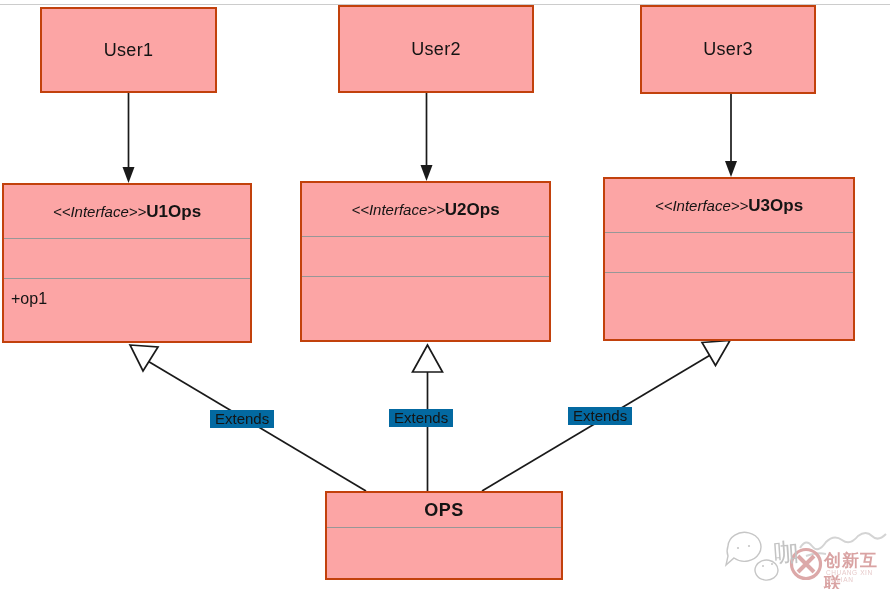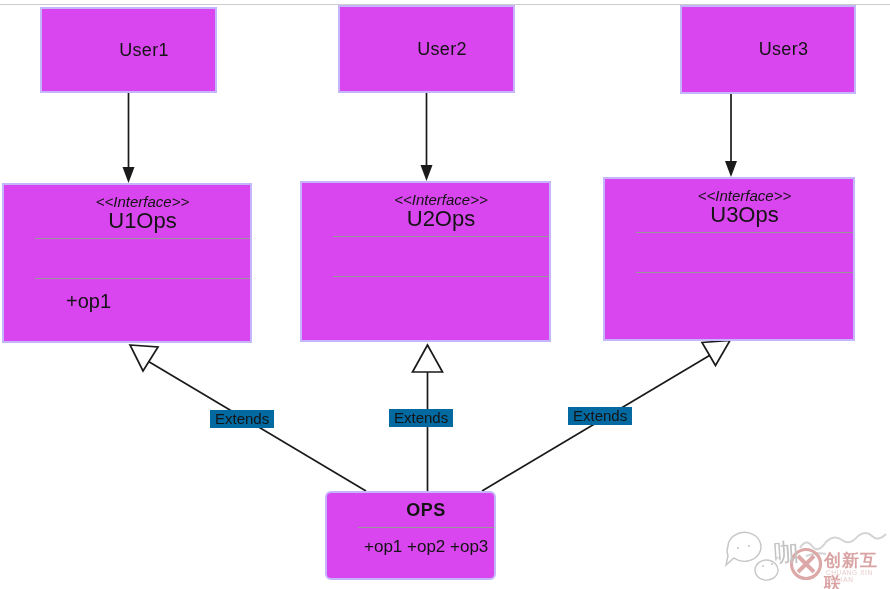--- a/index.html
+++ b/index.html
@@ -2,35 +2,35 @@
 <html><head>
 <meta charset="utf-8">
 <style>
   html,body{margin:0;padding:0;background:#ffffff;}
   #stage{
     position:relative;width:890px;height:589px;overflow:hidden;background:#ffffff;
     font-family:"Liberation Sans","DejaVu Sans",sans-serif;color:#141414;
   }
   .topline{position:absolute;left:0;top:4px;width:890px;height:1px;background:#cccccc;}
   svg{position:absolute;left:0;top:0;}
-  .box{position:absolute;box-sizing:border-box;border:2px solid #c4b5fd;background:#d946ef;padding-left:31px;}
+  .box{position:absolute;box-sizing:border-box;border:2px solid #c2410c;background:#fca5a5;}
   .actor{display:flex;align-items:center;justify-content:center;font-size:18px;letter-spacing:.3px;}
   #actor1{left:40px;top:7px;width:177px;height:86px;}
-  #actor2{left:338px;top:5px;width:177px;height:88px;}
-  #actor3{left:680px;top:5px;width:176px;height:89px;}
+  #actor2{left:338px;top:5px;width:196px;height:88px;}
+  #actor3{left:640px;top:5px;width:176px;height:89px;}
   .iface{display:flex;flex-direction:column;}
   #iface1{left:2px;top:183px;width:250px;height:160px;}
   #iface2{left:300px;top:181px;width:251px;height:161px;}
   #iface3{left:603px;top:177px;width:252px;height:164px;}
-  .iface .head{height:53px;display:flex;flex-direction:column;align-items:center;justify-content:center;border-bottom:1px solid #979797;}
+  .iface .head{height:53px;display:flex;flex-direction:row;align-items:center;justify-content:center;border-bottom:1px solid #979797;}
   .iface .stereo{font-style:italic;font-size:15px;line-height:18px;}
-  .iface .iname{font-weight:normal;font-size:22px;line-height:20px;}
+  .iface .iname{font-weight:bold;font-size:17px;line-height:20px;}
   .iface .attrs{height:39px;border-bottom:1px solid #979797;}
-  .iface .ops{flex:1;padding:11px 0 0 7px;font-size:20px;margin-left:24px;}
-  #opsbox{left:325px;top:491px;width:171px;height:89px;display:flex;flex-direction:column;border-radius:6px;}
+  .iface .ops{flex:1;padding:11px 0 0 7px;font-size:16px;}
+  #opsbox{left:325px;top:491px;width:238px;height:89px;display:flex;flex-direction:column;}
   #opsbox .head{height:34px;display:flex;align-items:center;justify-content:center;font-weight:bold;font-size:18px;letter-spacing:.5px;border-bottom:1px solid #979797;}
   #opsbox .body{flex:1;padding:9px 0 0 6px;font-size:17px;}
   .extends-label{position:absolute;background:#0369a1;font-size:15px;padding:0 5px;line-height:18px;}
   #ext1{left:210px;top:410px;}
   #ext2{left:389px;top:409px;}
   #ext3{left:568px;top:407px;}
   .wm-scribble{position:absolute;left:774px;top:536px;font-size:25px;color:#c3c3c3;transform:rotate(-4deg);}
   .brand-cn{position:absolute;left:824px;top:549px;font-size:17px;font-weight:bold;letter-spacing:1px;color:#d9a3a3;}
   .brand-en{position:absolute;left:826px;top:569px;font-size:6.5px;letter-spacing:.6px;color:#e7caca;}
 </style>
@@ -98,21 +98,20 @@
   <div class="box iface" id="iface3">
     <div class="head">
       <span class="stereo">&lt;&lt;Interface&gt;&gt;</span>
       <span class="iname">U3Ops</span>
     </div>
     <div class="attrs"></div>
   </div>
 
   <div class="box" id="opsbox">
     <div class="head">OPS</div>
-    <div class="body">+op1 +op2 +op3</div>
   </div>
 
   <div class="extends-label" id="ext1">Extends</div>
   <div class="extends-label" id="ext2">Extends</div>
   <div class="extends-label" id="ext3">Extends</div>
 
   <svg width="890" height="589" viewBox="0 0 890 589" style="pointer-events:none;">
     <g fill="none" stroke="#c6c6c6" stroke-width="1.4">
       <path d="M728 546 a16.5 14.5 0 1 1 6 12 l-8 7 2 -9 a14.5 14.5 0 0 1 -0 -10z"></path>
       <path d="M756 566 a11.5 10 0 1 0 22 4 a11.5 10 0 0 0 -22 -4z"></path>

